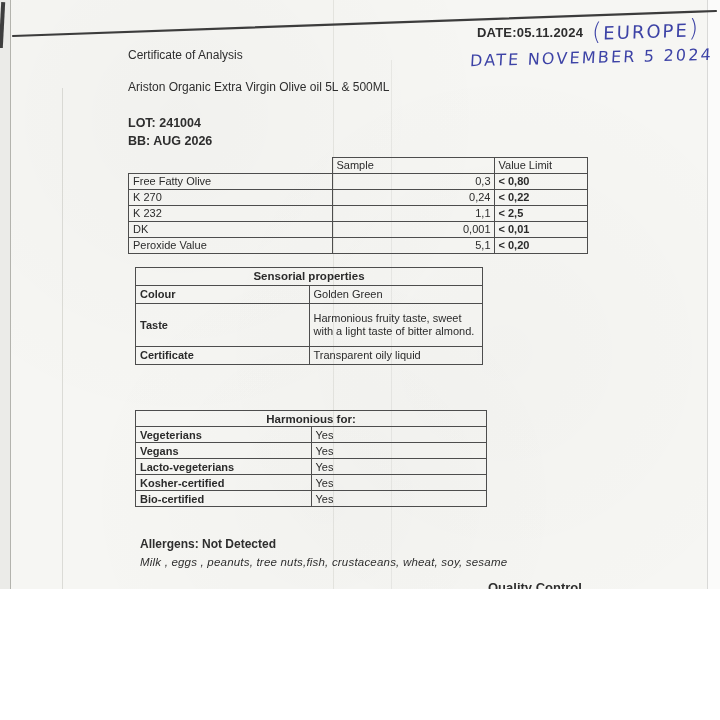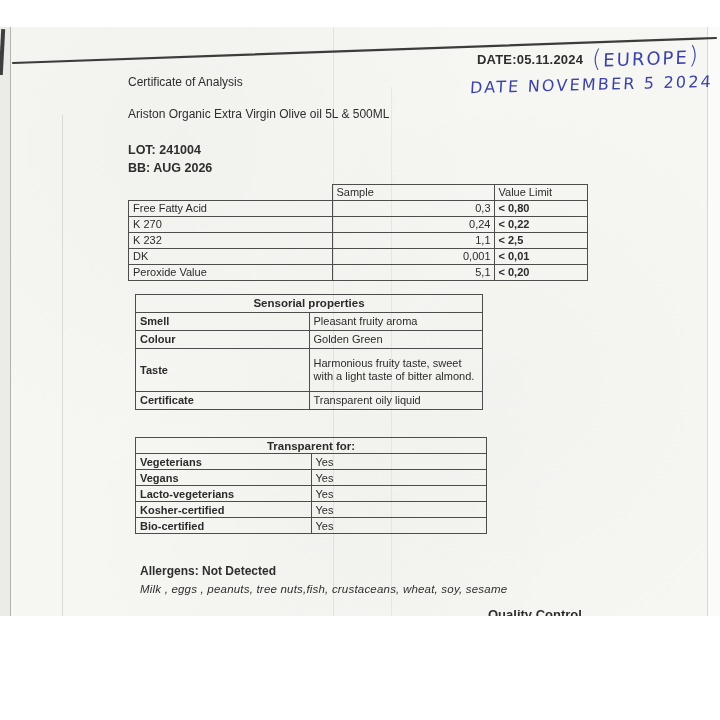--- a/index.html
+++ b/index.html
@@ -5,21 +5,20 @@
   html,body{margin:0;padding:0;}
   .page{
     position:relative;width:720px;height:589px;overflow:hidden;
     background:#f6f6f3;
     background-image:
       radial-gradient(circle at 25% 20%, rgba(0,0,0,0.018), transparent 45%),
       radial-gradient(circle at 70% 60%, rgba(0,0,0,0.014), transparent 50%),
       radial-gradient(circle at 45% 85%, rgba(0,0,0,0.016), transparent 40%);
     font-family:"Liberation Sans", sans-serif;
     color:#2e2e2e;
-    margin-top:27px;
   }
   .abs{position:absolute;}
   
   .edge-left{left:0;top:0;width:10px;height:720px;background:#ebebe8;border-right:1px solid #b3b3ad;}
   .corner-mark{left:0;top:2px;width:4px;height:46px;background:#3e3e3e;transform:rotate(3deg);}
   .edge-right{right:0;top:0;width:12px;height:720px;background:#fbfbfa;border-left:1px solid rgba(190,190,185,0.55);}
   .crease-v1{left:62px;top:88px;width:1px;height:600px;background:rgba(150,150,140,0.28);}
   .crease-v2{left:333px;top:0;width:1px;height:720px;background:rgba(150,150,140,0.18);}
   .crease-v3{left:391px;top:60px;width:1px;height:660px;background:rgba(150,150,140,0.14);}
   .crease-h{left:0;top:691px;width:720px;height:1px;background:rgba(120,120,110,0.38);}
@@ -99,21 +98,21 @@
   <div class="abs bb">BB: AUG 2026</div>
 
   <table class="t1">
     <tbody>
         <tr>
       <td class="noborder c-param"></td>
       <td class="c-sample h-sample">Sample</td>
       <td class="c-limit h-limit">Value Limit</td>
     </tr>
     <tr>
-      <td class="c-param">Free Fatty Acid</td>
+      <td class="c-param">Free Fatty Olive</td>
       <td class="c-sample">0,3</td>
       <td class="c-limit">&lt; 0,80</td>
     </tr>
     <tr>
       <td class="c-param">K 270</td>
       <td class="c-sample">0,24</td>
       <td class="c-limit">&lt; 0,22</td>
     </tr>
     <tr>
       <td class="c-param">K 232</td>
@@ -132,42 +131,38 @@
     </tr>
   </tbody>
     </table>
 
   <table class="t2">
     <tbody>
         <tr>
       <td class="t2-head" colspan="2">Sensorial  properties</td>
     </tr>
     <tr>
-      <td class="c-prop">Smell</td>
-      <td class="c-val">Pleasant fruity aroma</td>
-    </tr>
-    <tr>
       <td class="c-prop">Colour</td>
       <td class="c-val">Golden Green</td>
     </tr>
     <tr class="taste-row">
       <td class="c-prop">Taste</td>
       <td class="c-val">Harmonious fruity taste, sweet with a light taste of bitter almond.</td>
     </tr>
     <tr>
       <td class="c-prop">Certificate</td>
       <td class="c-val">Transparent oily liquid</td>
     </tr>
   </tbody>
     </table>
 
   <table class="t3">
     <tbody>
         <tr>
-      <td class="t3-head" colspan="2">Transparent for:</td>
+      <td class="t3-head" colspan="2">Harmonious for:</td>
     </tr>
     <tr>
       <td class="c-grp">Vegeterians</td>
       <td class="c-yn">Yes</td>
     </tr>
     <tr>
       <td class="c-grp">Vegans</td>
       <td class="c-yn">Yes</td>
     </tr>
     <tr>

